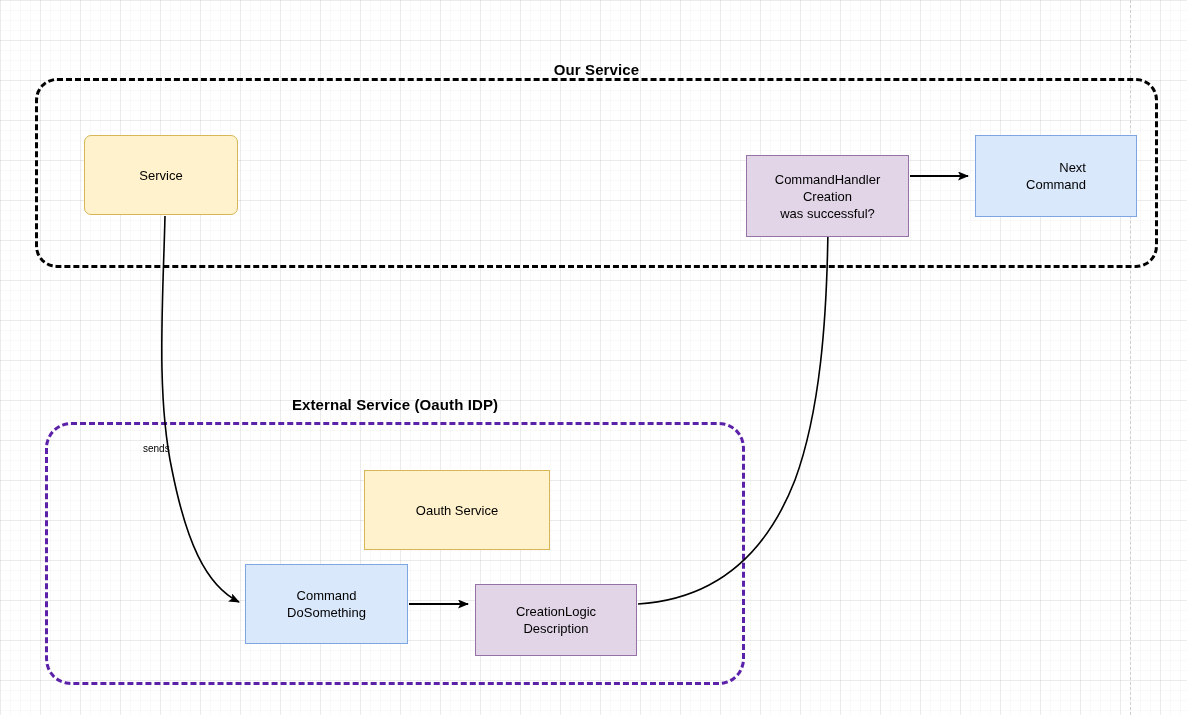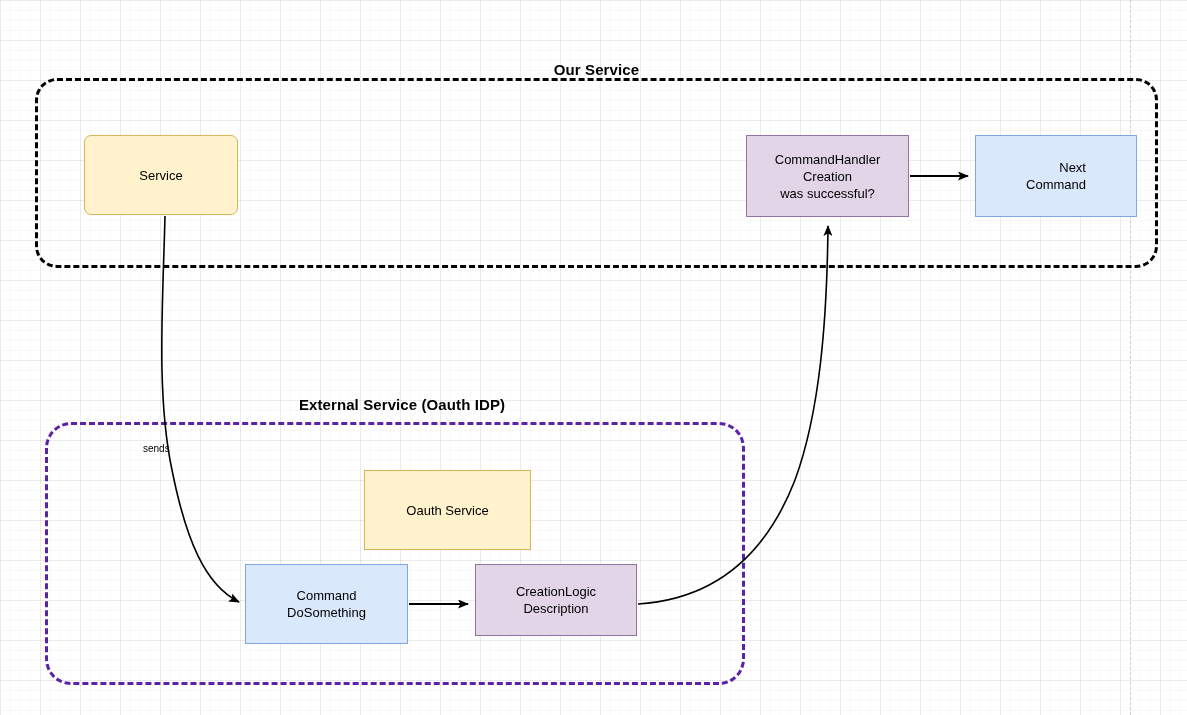--- a/index.html
+++ b/index.html
@@ -77,20 +77,21 @@
     background: #fff2cc;
     border-color: #d6b656;
   }
   .node.blue {
     background: #dae8fc;
     border-color: #7ea6e0;
   }
   .node.purple {
     background: #e1d5e7;
     border-color: #9673a6;
+    margin-top: 20px;
   }
 
   .edge-layer {
     position: absolute;
     left: 0;
     top: 0;
     width: 1187px;
     height: 715px;
     pointer-events: none;
   }
@@ -106,21 +107,21 @@
 <body>
 
 <div id="canvas">
 
   <div class="page-guide" style="left:1130px;"></div>
 
   <div class="group our-service" style="left:35px; top:78px; width:1123px; height:190px;"></div>
   <div class="group-title" style="left:35px; top:61px; width:1123px;">Our Service</div>
 
   <div class="group external-service" style="left:45px; top:422px; width:700px; height:263px;"></div>
-  <div class="group-title" style="left:52px; top:396px; width:700px;">External Service (Oauth IDP)</div>
+  <div class="group-title" style="left:45px; top:396px; width:700px;">External Service (Oauth IDP)</div>
 
   <svg class="edge-layer" viewBox="0 0 1187 715" width="1187" height="715">
     <defs>
       <marker id="arrowhead" markerWidth="11" markerHeight="9" refX="10" refY="4.5" orient="auto" markerUnits="userSpaceOnUse">
         <path d="M0,0 L11,4.5 L0,9 L2.4,4.5 Z" fill="#000000"></path>
       </marker>
     </defs>
 
     <path d="M165,216 C163,300 156,395 172,470 C186,540 205,585 239,602" fill="none" stroke="#000000" stroke-width="1.6" marker-end="url(#arrowhead)"></path>
 
@@ -141,21 +142,21 @@
     <span>CommandHandler
 Creation
 was successful?</span>
   </div>
 
   <div class="node blue" style="left:975px; top:135px; width:162px; height:82px;text-align:right;">
     <span>Next
 Command</span>
   </div>
 
-  <div class="node yellow" style="left:364px; top:470px; width:167px; height:80px;">
+  <div class="node yellow" style="left:364px; top:470px; width:186px; height:80px;">
     <span>Oauth Service</span>
   </div>
 
   <div class="node blue" style="left:245px; top:564px; width:163px; height:80px;">
     <span>Command
 DoSomething</span>
   </div>
 
   <div class="node purple" style="left:475px; top:564px; width:162px; height:72px;">
     <span>CreationLogic

